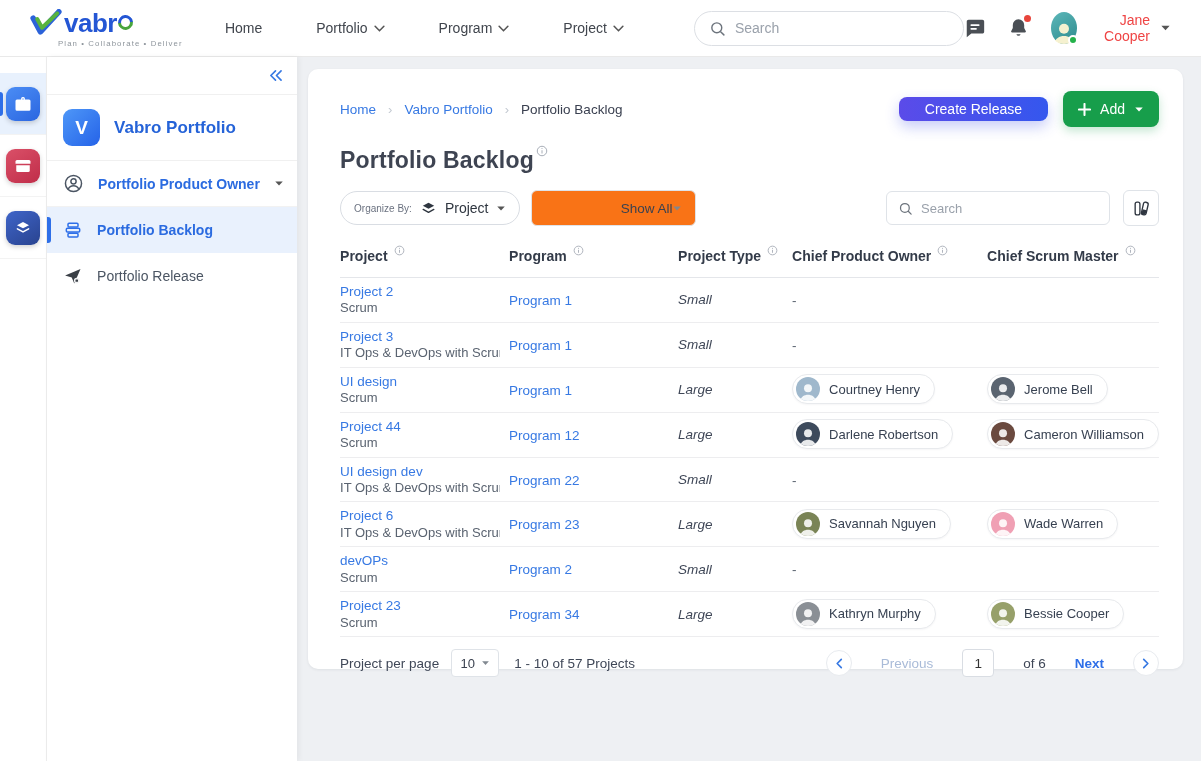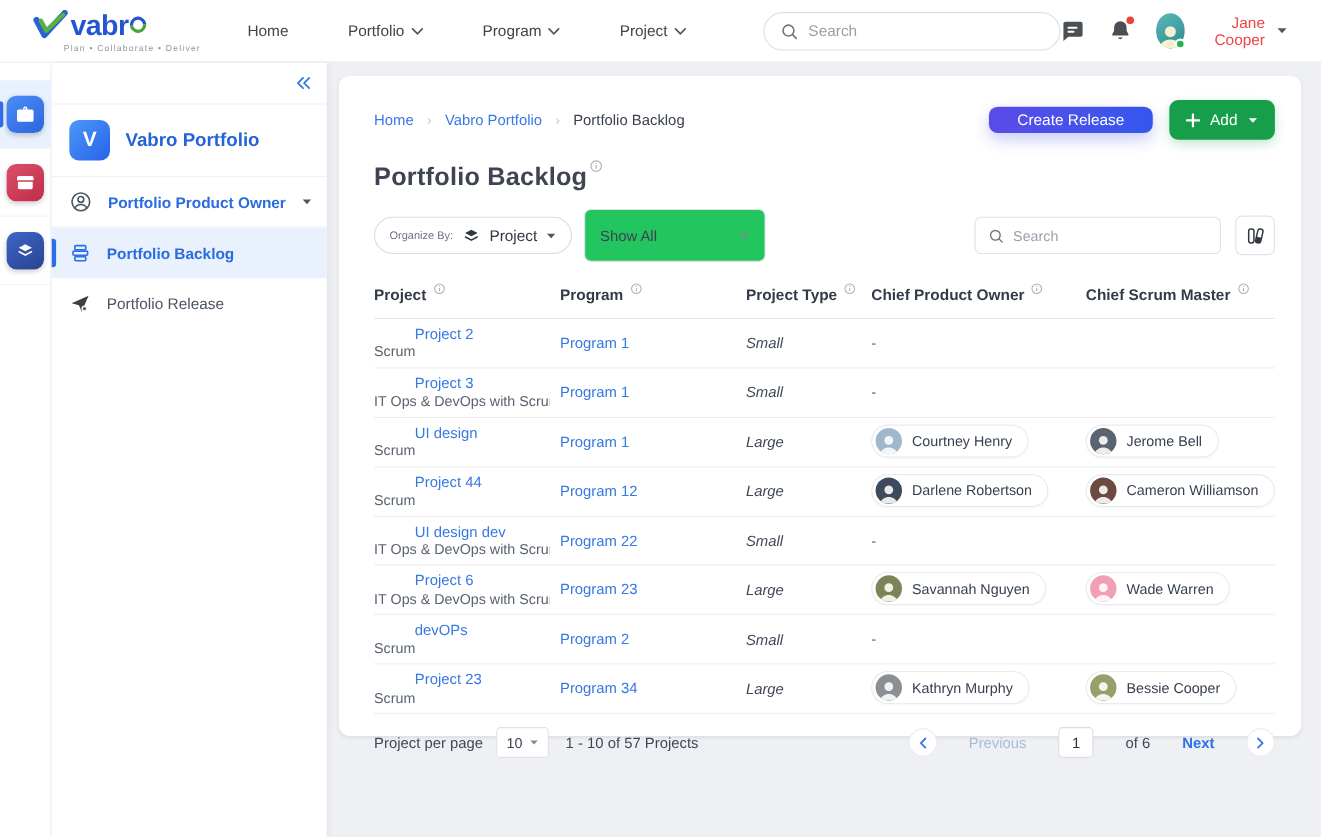--- a/index.html
+++ b/index.html
@@ -71,34 +71,34 @@
   .btn-add{height:36px;padding:0 15px;border:none;border-radius:8px;background:var(--green);color:#fff;font-size:14px;font-family:inherit;cursor:pointer;display:flex;align-items:center;gap:9px;box-shadow:0 4px 10px rgba(23,158,75,.25);}
 
   .page-title-row{margin-top:20px;display:flex;align-items:flex-start;}
   .page-title{font-size:23px;font-weight:600;color:#3e4452;letter-spacing:.2px;}
   .sup-info{margin-left:2px;margin-top:-2px;}
 
   .filter-row{margin-top:16px;display:flex;align-items:center;}
   .organize{height:34px;border:1px solid #d9dde3;border-radius:17px;display:flex;align-items:center;gap:8px;padding:0 13px;cursor:pointer;background:#fff;}
   .organize .olabel{font-size:10px;color:var(--muted);}
   .organize .oval{font-size:14px;color:#2f3640;}
-  .select-box{margin-left:11px;width:165px;height:48px;border:1px solid var(--border);border-radius:6px;display:flex;align-items:center;justify-content:space-between;padding:0 13px;font-size:13.5px;color:#3b4250;cursor:pointer;background:#22c55e;}
+  .select-box{margin-left:11px;width:165px;height:36px;border:1px solid var(--border);border-radius:6px;display:flex;align-items:center;justify-content:flex-end;padding:0 13px;font-size:13.5px;color:#3b4250;cursor:pointer;background:#f97316;}
   .fsearch{margin-left:auto;width:224px;height:34px;border:1px solid var(--border);border-radius:6px;display:flex;align-items:center;gap:8px;padding:0 11px;background:#fff;}
   .fsearch input{border:none;outline:none;font-size:13px;color:#40454d;width:100%;font-family:inherit;}
   .fsearch input::placeholder{color:#9aa1ab;}
   .board-btn{margin-left:13px;width:36px;height:36px;border:1px solid var(--border);border-radius:6px;background:#fff;display:flex;align-items:center;justify-content:center;cursor:pointer;}
   .filters-btn{margin-left:11px;height:34px;border:1px solid var(--border);border-radius:8px;background:#fff;display:flex;align-items:center;gap:9px;padding:0 13px;font-size:13.5px;color:#3b4250;font-family:inherit;cursor:pointer;}
 
   .grid{display:grid;grid-template-columns:169px 169px 114px 195px 1fr;align-items:center;}
   .thead{margin-top:22px;padding-bottom:13px;border-bottom:1px solid #e4e6ea;}
   .th{font-size:14px;font-weight:700;color:var(--txt-dark);display:flex;align-items:flex-start;gap:4px;}
   .th .sup-info{margin-top:-3px;}
   .t-row{min-height:42px;border-bottom:1px solid #ededef;}
   .proj-cell{line-height:1.28;padding:5px 8px 5px 0;overflow:hidden;}
-  .proj-link{font-size:13.5px;color:var(--link);text-decoration:none;cursor:pointer;display:block;white-space:nowrap;margin-left:37px;}
+  .proj-link{font-size:13.5px;color:var(--link);text-decoration:none;cursor:pointer;display:block;white-space:nowrap;}
   .proj-sub{font-size:13px;color:#5a6370;white-space:nowrap;overflow:hidden;max-width:160px;}
   .prog-link{font-size:13.5px;color:var(--link);text-decoration:none;cursor:pointer;}
   .type-cell{font-size:13.5px;color:var(--txt);font-style:italic;}
   .dash{font-size:13.5px;color:#5a6370;}
   .chip{display:inline-flex;align-items:center;gap:9px;height:30px;border:1px solid #e8eaed;border-radius:15px;padding:0 14px 0 3px;background:#fff;box-shadow:0 1px 2px rgba(16,24,40,.04);cursor:pointer;}
   .chip-avatar{width:24px;height:24px;border-radius:50%;display:flex;align-items:flex-end;justify-content:center;overflow:hidden;}
   .chip-name{font-size:13px;color:#374151;white-space:nowrap;}
 
   .pagination{margin-top:auto;padding:12px 0 20px;display:flex;align-items:center;}
   .pp-label,.pp-range,.pg-of{font-size:13.5px;color:var(--txt);}

